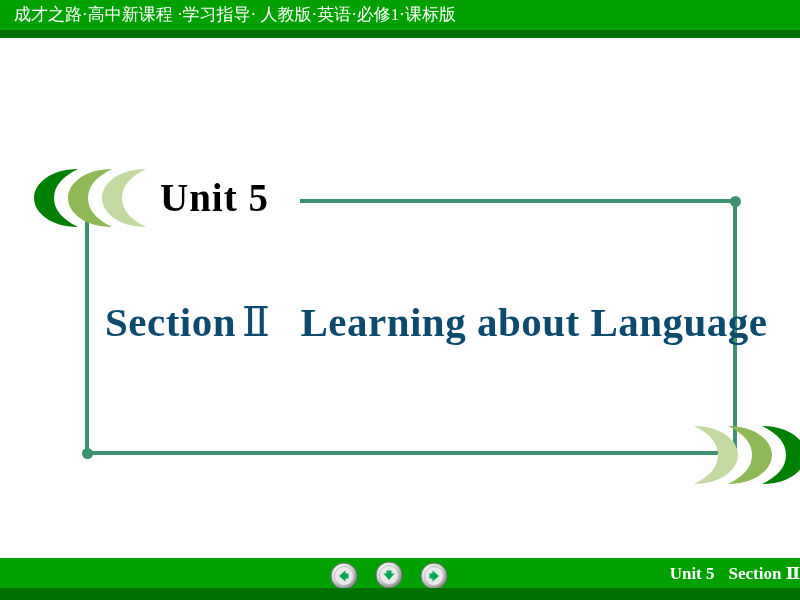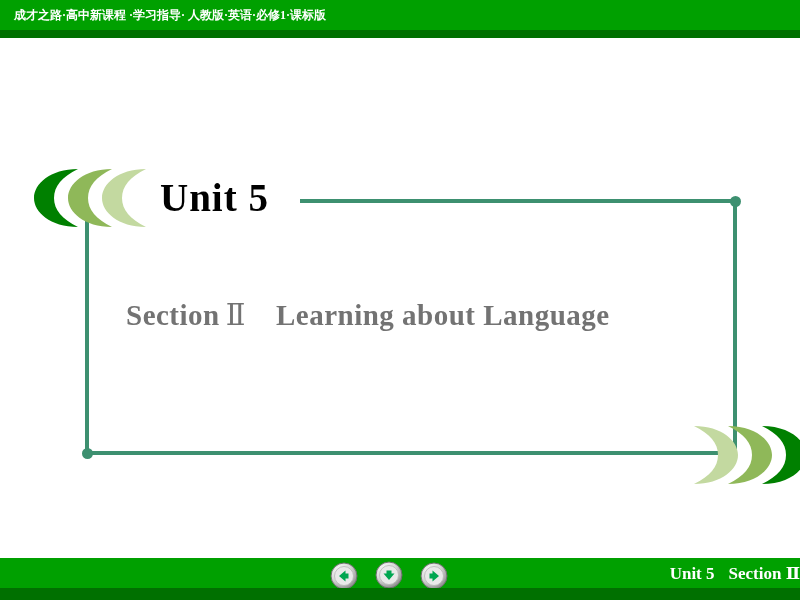--- a/index.html
+++ b/index.html
@@ -31,22 +31,22 @@
     bottom: 0;
     width: 800px;
     height: 8px;
     background: #007000;
   }
   .header-text {
     position: absolute;
     left: 14px;
     top: 2px;
     font-family: "Liberation Serif", "DejaVu Serif", serif;
-    font-size: 12px;
-    font-weight: bold;
+    font-size: 17px;
+    font-weight: normal;
     color: #ffffff;
     letter-spacing: 0px;
     white-space: nowrap;
     line-height: 26px;
   }
 
   
   .stage {
     position: absolute;
     left: 0;
@@ -114,26 +114,25 @@
     font-weight: bold;
     color: #000000;
     letter-spacing: 1px;
     white-space: nowrap;
   }
   .section-title {
     position: absolute;
     left: 105px;
     top: 260px;
     font-family: "Liberation Serif", "DejaVu Serif", serif;
-    font-size: 29px;
+    font-size: 41px;
     font-weight: bold;
-    color: #737373;
+    color: #0c4a6e;
     letter-spacing: 0.5px;
     white-space: nowrap;
-    margin-left: 21px;
   }
   .section-title .sec-label { margin-right: 6px; }
   .section-title .sec-num { margin-right: 30px; font-weight: normal; }
 
   
   .footer-bar {
     position: absolute;
     left: 0;
     top: 558px;
     width: 800px;

